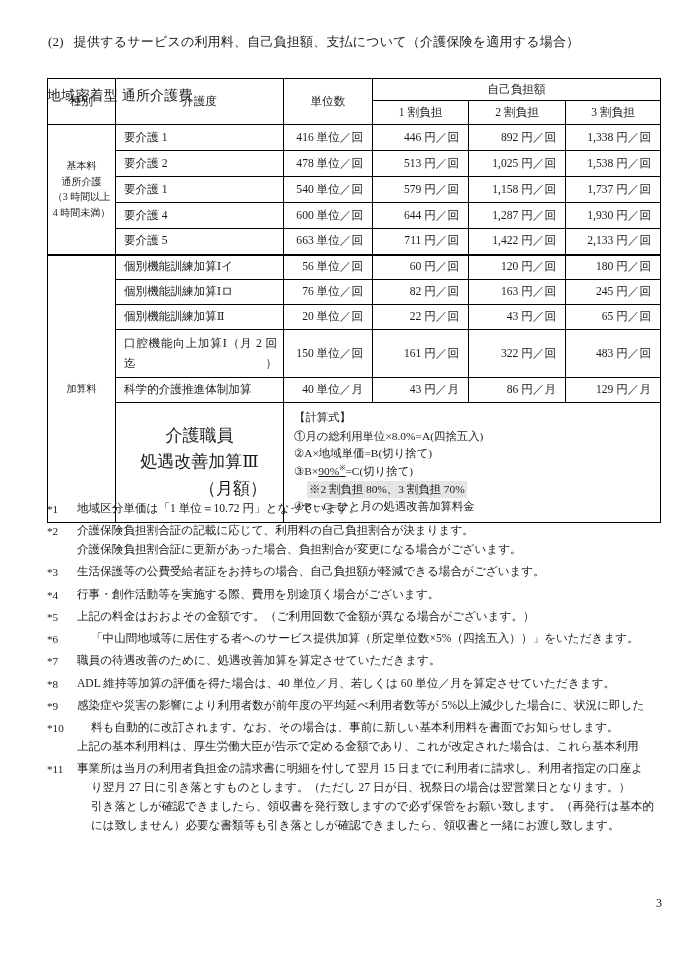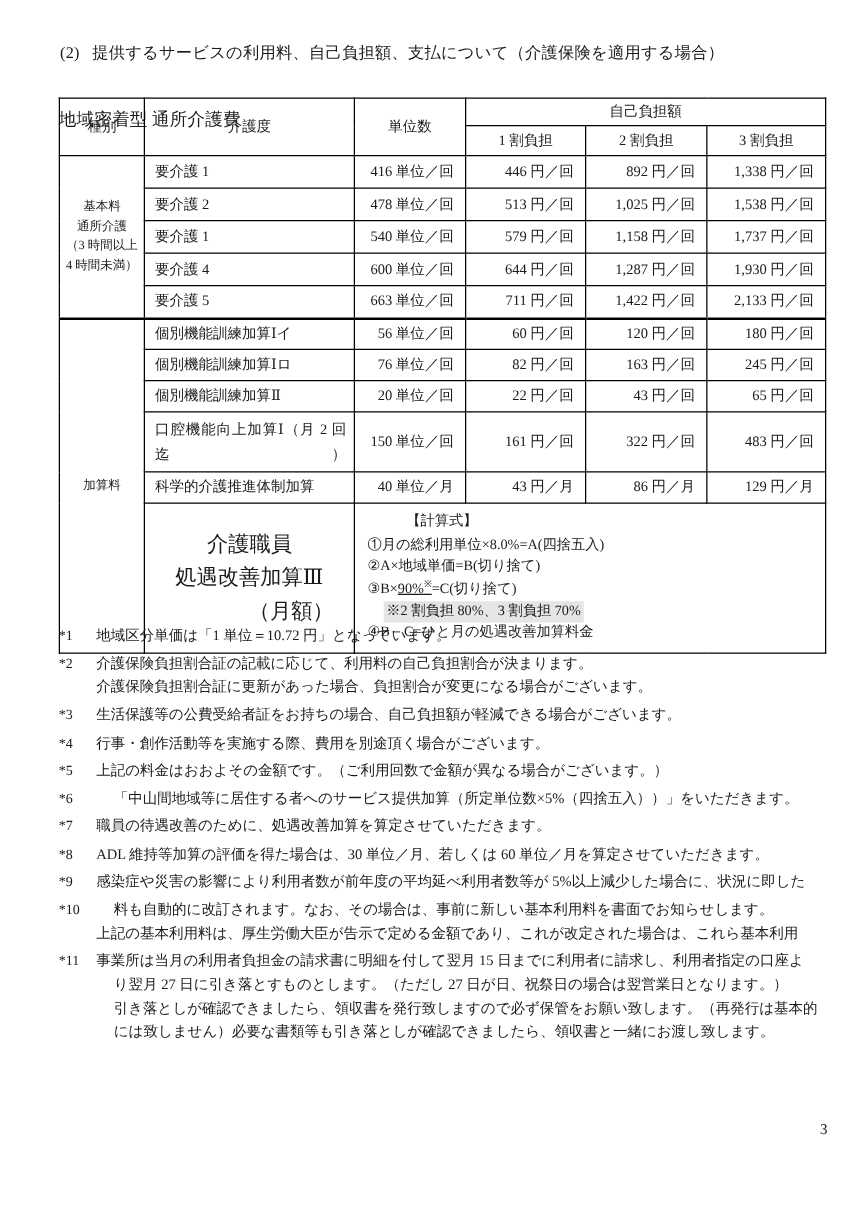--- a/index.html
+++ b/index.html
@@ -95,21 +95,21 @@
   }
 
   
   .formula {
     padding: 6px 6px 6px 10px !important;
     text-align: left;
     line-height: 1.72;
     font-size: 11.4px;
   }
   .formula .f-line { white-space: nowrap; }
-  .formula .f-title { margin-bottom: 1px; margin-left: 31px; }
+  .formula .f-title { margin-bottom: 1px; }
   .formula .f-note {
     margin-left: 13px;
     background: #e5e5e5;
     display: inline-block;
     padding: 0 2px;
   }
   .u90 {
     text-decoration: underline;
     position: relative;
   }
@@ -342,21 +342,21 @@
     </div>
     <div class="note">
       <div class="mark">*7</div>
       <div class="body">
         <span class="ln">職員の待遇改善のために、処遇改善加算を算定させていただきます。</span>
       </div>
     </div>
     <div class="note">
       <div class="mark">*8</div>
       <div class="body">
-        <span class="ln">ADL 維持等加算の評価を得た場合は、30 単位／月、若しくは 60 単位／月を算定させていただきます。</span>
+        <span class="ln">ADL 維持等加算の評価を得た場合は、40 単位／月、若しくは 60 単位／月を算定させていただきます。</span>
       </div>
     </div>
     <div class="note">
       <div class="mark">*9</div>
       <div class="body">
         <span class="ln">感染症や災害の影響により利用者数が前年度の平均延べ利用者数等が 5%以上減少した場合に、状況に即した</span>
       </div>
     </div>
     <div class="note">
       <div class="mark">*10</div>

